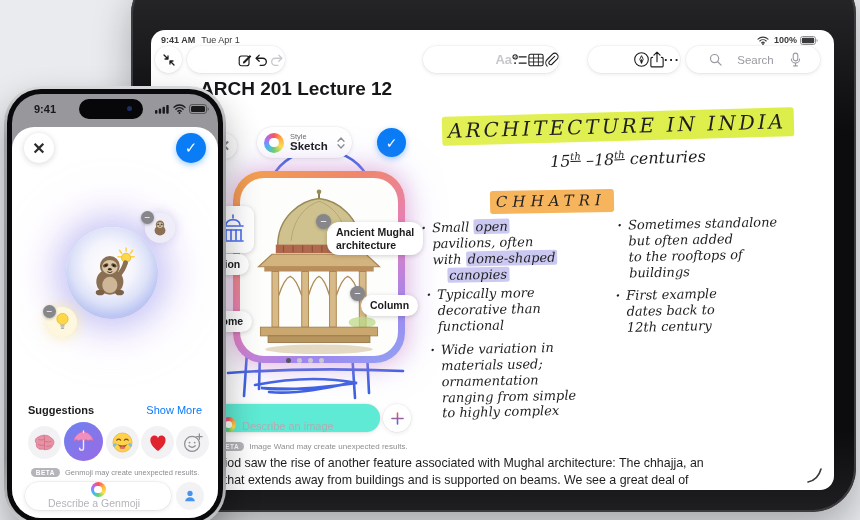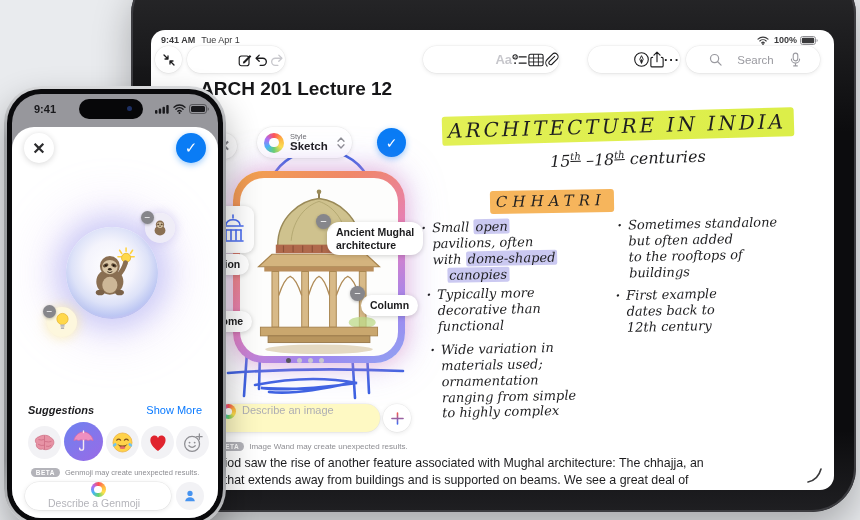--- a/index.html
+++ b/index.html
@@ -77,23 +77,23 @@
   .minus-btn { position:absolute; width:15px; height:15px; border-radius:50%; background:#86868b;
           color:#fff; display:flex; align-items:center; justify-content:center; font-size:11px; line-height:1;
           box-shadow:0 1px 3px rgba(0,0,0,.25); z-index:3; }
   .sketch-tile { position:absolute; left:60px; top:176px; width:43px; height:47px; background:#fff; border-radius:9px;
           box-shadow:0 1px 5px rgba(0,0,0,.18); display:flex; align-items:center; justify-content:center; }
 
   .dots { position:absolute; left:135px; top:328px; display:flex; gap:6px; }
   .dots i { width:5px; height:5px; border-radius:50%; background:#c7c7cc; }
   .dots i.on { background:#55555a; }
 
-  .describe { position:absolute; left:62px; top:374px; width:167px; height:28px; background:#fef9c3; border-radius:15px;
+  .describe { position:absolute; left:62px; top:374px; width:167px; height:28px; background:#5eead4; border-radius:15px;
           box-shadow:0 0 0 .5px rgba(0,0,0,.06), 0 1px 5px rgba(0,0,0,.10);
-          display:flex; align-items:flex-start; padding:0 8px; }
+          display:flex; align-items:flex-end; padding:0 8px; }
   .describe input { border:0; outline:0; background:transparent; font-size:11px; color:#3a3a3c; margin-left:6px; width:110px;
           font-family:"Liberation Sans", sans-serif; }
   .describe input::placeholder { color:#aeaeb4; }
   .plus-btn { position:absolute; left:232px; top:374px; width:28px; height:28px; border-radius:50%; background:#fff;
           box-shadow:0 0 0 .5px rgba(0,0,0,.06), 0 1px 5px rgba(0,0,0,.10);
           display:flex; align-items:center; justify-content:center; }
 
   .beta-row { position:absolute; display:flex; align-items:flex-end; color:#8e8e93; }
   .pad-beta { left:64px; top:412px; font-size:8px; }
   .beta-badge { background:#b4b4ba; color:#fff; font-size:6.5px; font-weight:bold; letter-spacing:.5px;
@@ -130,21 +130,21 @@
          box-shadow:0 0 26px 10px rgba(160,165,242,.45), 0 0 50px 22px rgba(200,170,240,.22);
          display:flex; align-items:center; justify-content:center; }
 
   .chip { position:absolute; width:30px; height:30px; border-radius:50%;
           display:flex; align-items:center; justify-content:center; }
   .chip-sloth { left:133px; top:86px; background:rgba(238,236,246,.92); box-shadow:0 0 12px rgba(180,170,230,.6); }
   .chip-bulb  { left:35px;  top:180px; background:#fdf7dd; box-shadow:0 0 14px rgba(250,230,150,.8); }
   .chip .minus-btn { width:13px; height:13px; font-size:10px; left:-4px; top:-2px; }
 
   .sug-row { position:absolute; left:0; right:0; top:277px; padding:0 16px; display:flex; font-size:11px; }
-  .sug-row .lab { font-weight:bold; color:#1c1c1e; flex:1;font-style:italic; }
+  .sug-row .lab { font-weight:bold; color:#1c1c1e; flex:1; }
   .sug-row .more { color:#0a7aff; }
 
   .emoji-row { position:absolute; left:0; top:295px; right:0; height:42px; }
   .emoji-cell { position:absolute; border-radius:50%; background:#f2f2f5; display:flex; align-items:center; justify-content:center; }
 
   .ph-beta { left:0; right:0; top:341px; justify-content:center; font-size:7.5px; }
 
   .gen-input { position:absolute; left:13px; top:355px; width:146px; height:28px; background:#fff; border-radius:15px;
           box-shadow:0 0 0 .5px rgba(0,0,0,.07), 0 1px 5px rgba(0,0,0,.10);
           display:flex; align-items:center; padding:0 7px;flex-direction:column; }

